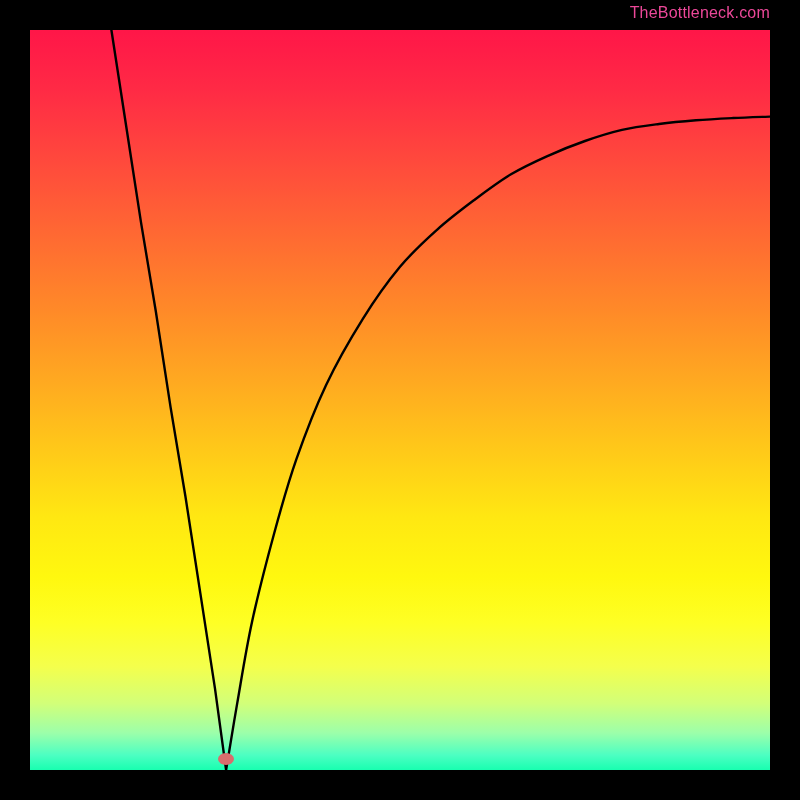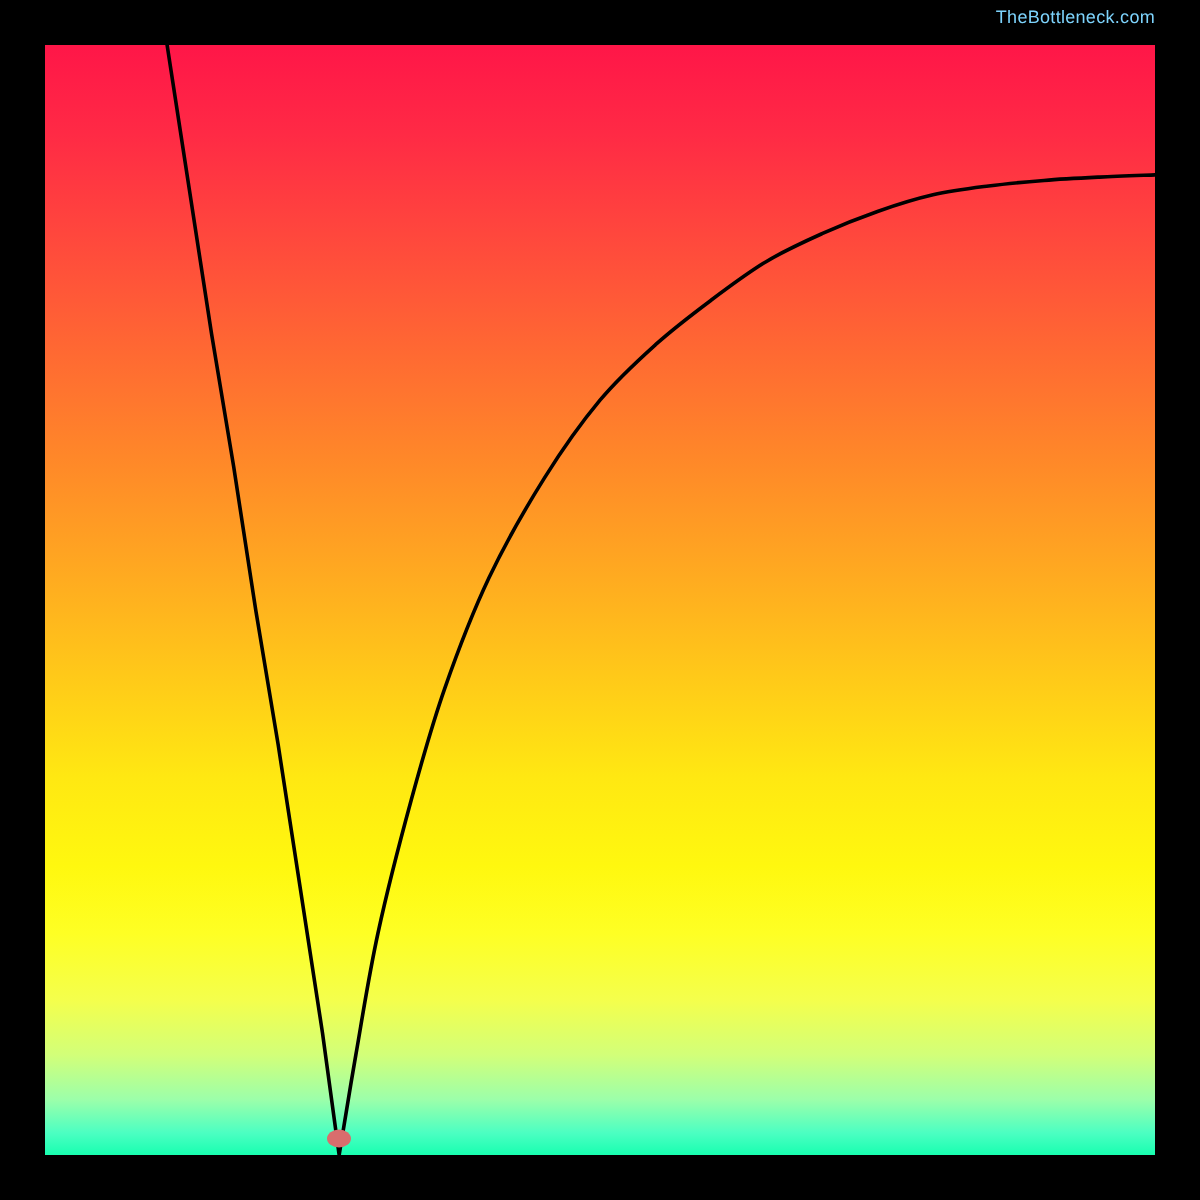--- a/index.html
+++ b/index.html
@@ -51,22 +51,22 @@
   .curve-svg {
     position: absolute;
     inset: 0;
     width: 100%;
     height: 100%;
   }
   .attribution {
     position: absolute;
     top: 4px;
     right: 30px;
-    color: #7dd3fc;
-    font-size: 12px;
+    color: #ec4899;
+    font-size: 16px;
     font-weight: 400;
     letter-spacing: 0.2px;
     user-select: none;
   }
   .marker {
     position: absolute;
     width: 16px;
     height: 12px;
     background: #d96d6d;
     border-radius: 50%;

